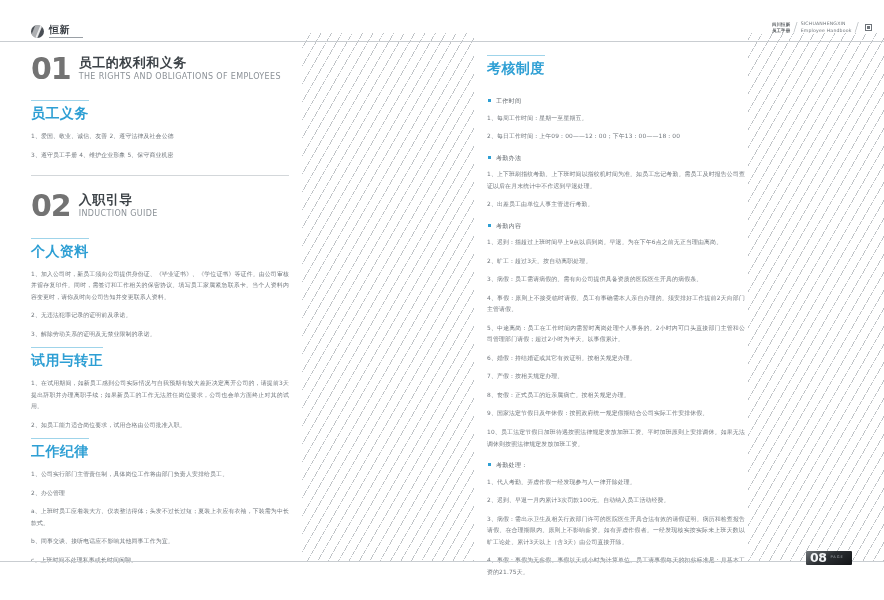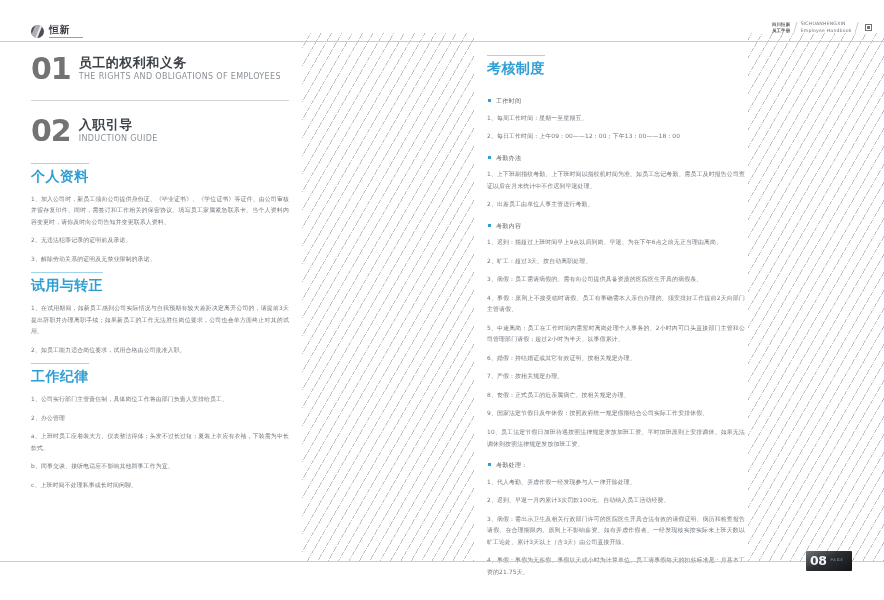--- a/index.html
+++ b/index.html
@@ -236,21 +236,21 @@
     height: 3px;
     background: #2e9fd4;
   }
 
   
   #page-badge {
     position: absolute;
     left: 806px;
     top: 551px;
     width: 46px;
-    height: 20px;
+    height: 14px;
     background: linear-gradient(150deg, #6f7478 0%, #2b2f33 45%, #121417 100%);
     display: flex;
     align-items: center;
     padding-left: 4px;
     box-sizing: border-box;
     border-radius: 1px;
   }
   #page-badge .num {
     font-size: 12.5px;
     font-weight: bold;
@@ -302,20 +302,25 @@
 
     <div class="section-head">
       <div class="sec-num">01</div>
       <div class="sec-titles">
         <div class="sec-cn">员工的权利和义务</div>
         <div class="sec-en">THE RIGHTS AND OBLIGATIONS OF EMPLOYEES</div>
       </div>
     </div>
 
 
+    <div>
+      <div class="sub-head">员工义务</div>
+      <p class="para">1、爱国、敬业、诚信、友善  2、遵守法律及社会公德</p>
+      <p class="para">3、遵守员工手册  4、维护企业形象  5、保守商业机密</p>
+    </div>
 
     <div class="divider"></div>
 
     <div class="section-head">
       <div class="sec-num">02</div>
       <div class="sec-titles">
         <div class="sec-cn">入职引导</div>
         <div class="sec-en">INDUCTION GUIDE</div>
       </div>
     </div>

